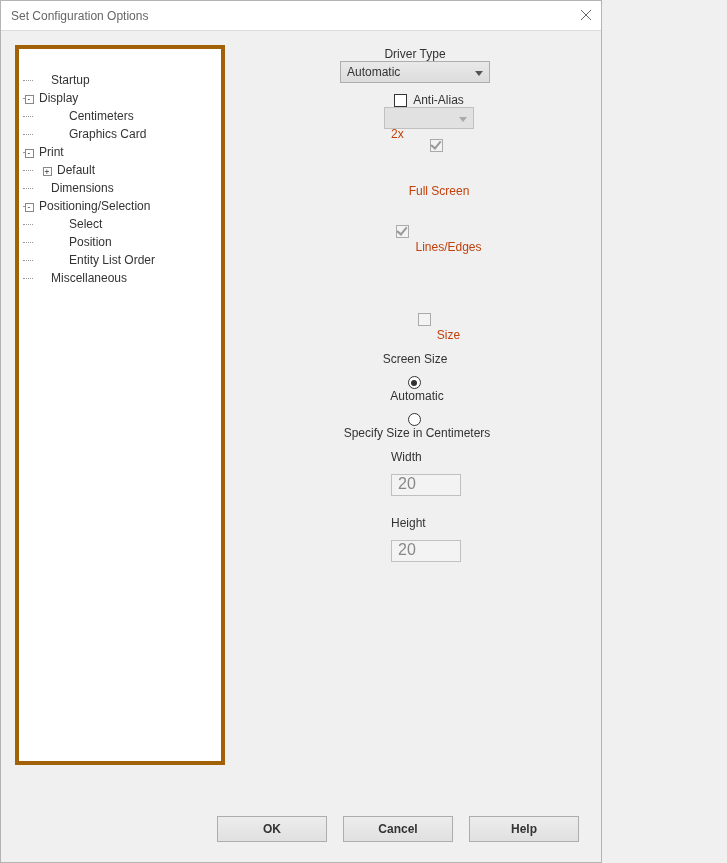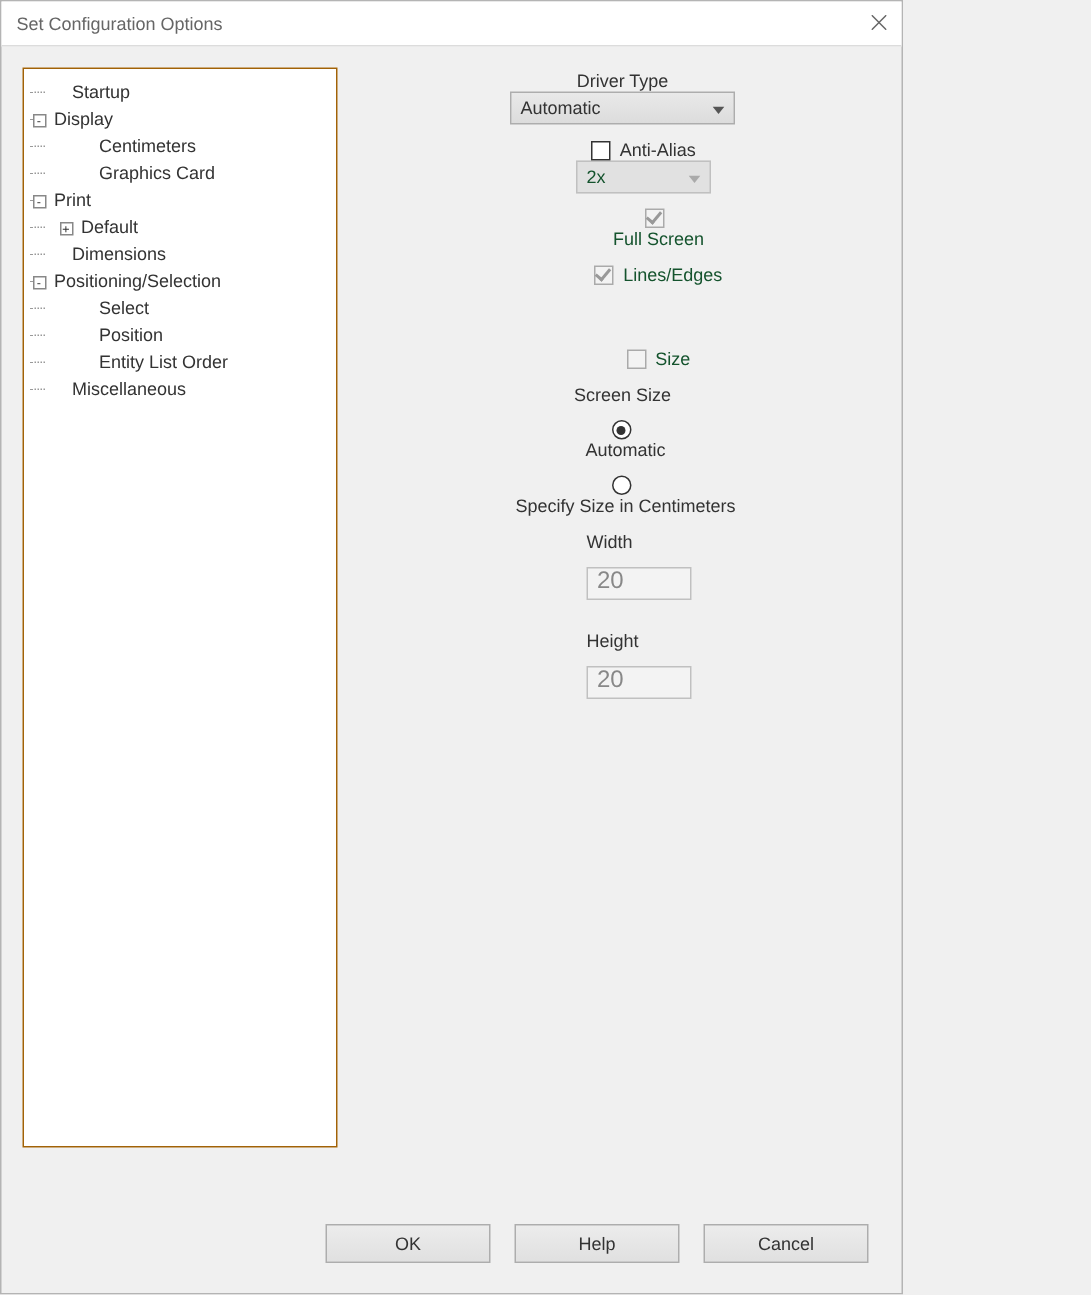--- a/index.html
+++ b/index.html
@@ -2,21 +2,21 @@
 <html><head>
 <meta charset="utf-8">
 <style>
   * { box-sizing: border-box; margin: 0; padding: 0; }
   html, body { width: 727px; height: 863px; font-family: "Segoe UI", Tahoma, sans-serif; font-size: 12px; color: #333; background: #f0f0f0; }
   .window { width: 602px; height: 863px; border: 1px solid #b4b4b4; background: #f0f0f0; display: flex; flex-direction: column; }
   .titlebar { height: 30px; display: flex; align-items: center; justify-content: space-between; padding: 0 10px; border-bottom: 1px solid #dcdcdc; background: #fff; }
   .titlebar .title { color: #666; font-size: 12px; }
   .titlebar .close svg { width: 10px; height: 10px; stroke: #666; stroke-width: 1; }
   .body { flex: 1; display: flex; padding: 14px 14px 0 14px; gap: 18px; }
-  .tree { width: 210px; height: 720px; border: 1px solid #a16207; background: #fff; padding: 6px 4px; overflow: auto; }
+  .tree { width: 210px; height: 720px; border: 4px solid #a16207; background: #fff; padding: 22px 4px; overflow: auto; }
   .tree ul { list-style: none; }
   .tree li { display: flex; align-items: center; height: 18px; position: relative; }
   .tree li::before { content: ""; position: absolute; left: 0; top: 50%; border-top: 1px dotted #999; width: 10px; }
   .tree .col { display: inline-block; width: 12px; text-align: center; margin-right: 2px; position: relative; }
   .tree .label { padding: 1px 2px; white-space: nowrap; }
   .box { display: inline-block; width: 9px; height: 9px; border: 1px solid #888; font-size: 8px; line-height: 7px; text-align: center; background: #fff; color: #333; font-family: monospace; }
   .panel { flex: 1; padding-top: 2px; }
   .row { display: flex; align-items: center; margin-bottom: 10px; flex-direction: column; }
   .section-label { font-size: 12px; color: #333; }
   .indent1 { padding-left: 28px; }
@@ -24,22 +24,22 @@
   .checkbox { width: 13px; height: 13px; border: 1px solid #333; display: inline-block; margin-right: 6px; background: #fff; position: relative; flex-shrink: 0; }
   .checkbox.disabled { border-color: #aaa; background: #f3f3f3; }
   .checkbox.checked::after { content: ""; position: absolute; left: 2px; top: -1px; width: 4px; height: 8px; border: solid #999; border-width: 0 2px 2px 0; transform: rotate(40deg); }
   .radio { width: 13px; height: 13px; border: 1px solid #333; border-radius: 50%; display: inline-block; margin-right: 6px; position: relative; flex-shrink: 0; background: #fff; }
   .radio.checked::after { content: ""; position: absolute; left: 2.5px; top: 2.5px; width: 6px; height: 6px; border-radius: 50%; background: #333; }
   .select { height: 22px; border: 1px solid #adadad; background: linear-gradient(#e9e9e9,#dcdcdc); display: flex; align-items: center; padding: 0 6px; justify-content: space-between; font-size: 12px; color: #333; }
   .select.disabled { background: #e1e1e1; border-color: #c0c0c0; color: #888; }
   .select .caret svg { width: 8px; height: 5px; }
   .input { height: 22px; width: 70px; border: 1px solid #adadad; background: #fff; padding: 0 6px; font-size: 16px; color: #333; }
   .input.disabled { background: #f3f3f3; color: #888; border-color: #c0c0c0; }
-  .muted { color: #14532d; }
-  .footer { display: flex; justify-content: flex-end; gap: 16px; padding: 14px 22px 20px; }
+  .muted { color: #c2410c; margin-top: 32px; }
+  .footer { display: flex; justify-content: flex-end; gap: 16px; padding: 14px 22px 20px; font-weight: bold; }
   .btn { width: 110px; height: 26px; border: 1px solid #adadad; background: linear-gradient(#ececec,#e0e0e0); display: flex; align-items: center; justify-content: center; font-size: 12px; color: #333; }
 </style>
 </head>
 <body>
 
 <div class="window">
   <div class="titlebar">
     <span class="title">Set Configuration Options</span>
     <span class="close">
       <svg viewBox="0 0 10 10">
@@ -162,16 +162,16 @@
         <span class="input disabled"><span>20</span></span>
         <span style="width:40px"></span>
         <span style="width:70px">Height</span>
         <span class="input disabled"><span>20</span></span>
       </div>
     </div>
   </div>
 
   <div class="footer">
     <div class="btn">OK</div>
+    <div class="btn">Cancel</div>
     <div class="btn">Help</div>
-    <div class="btn">Cancel</div>
   </div>
 </div>
 
 </body></html>

